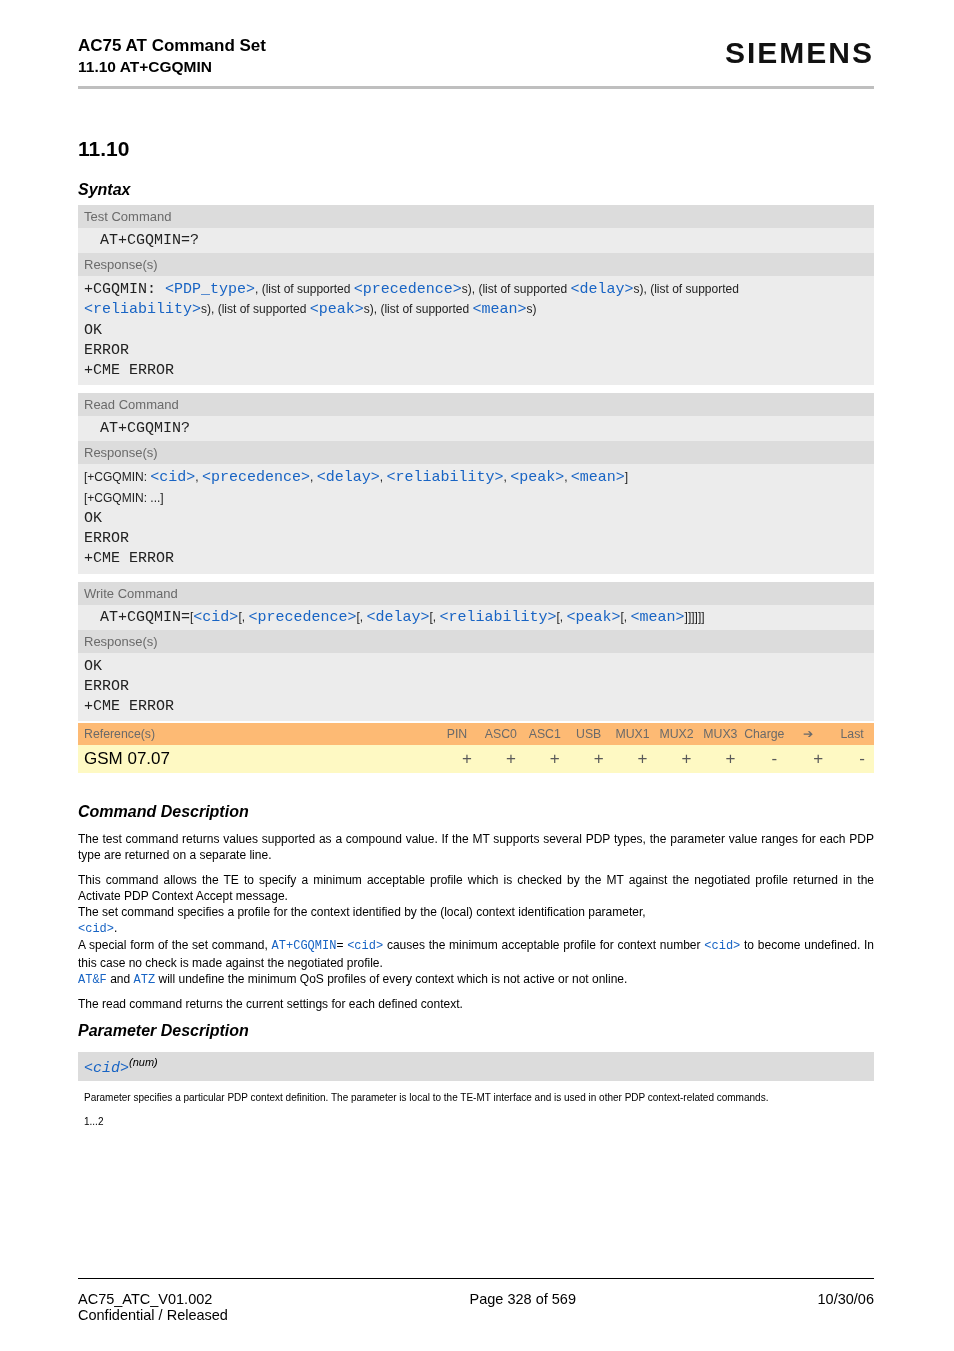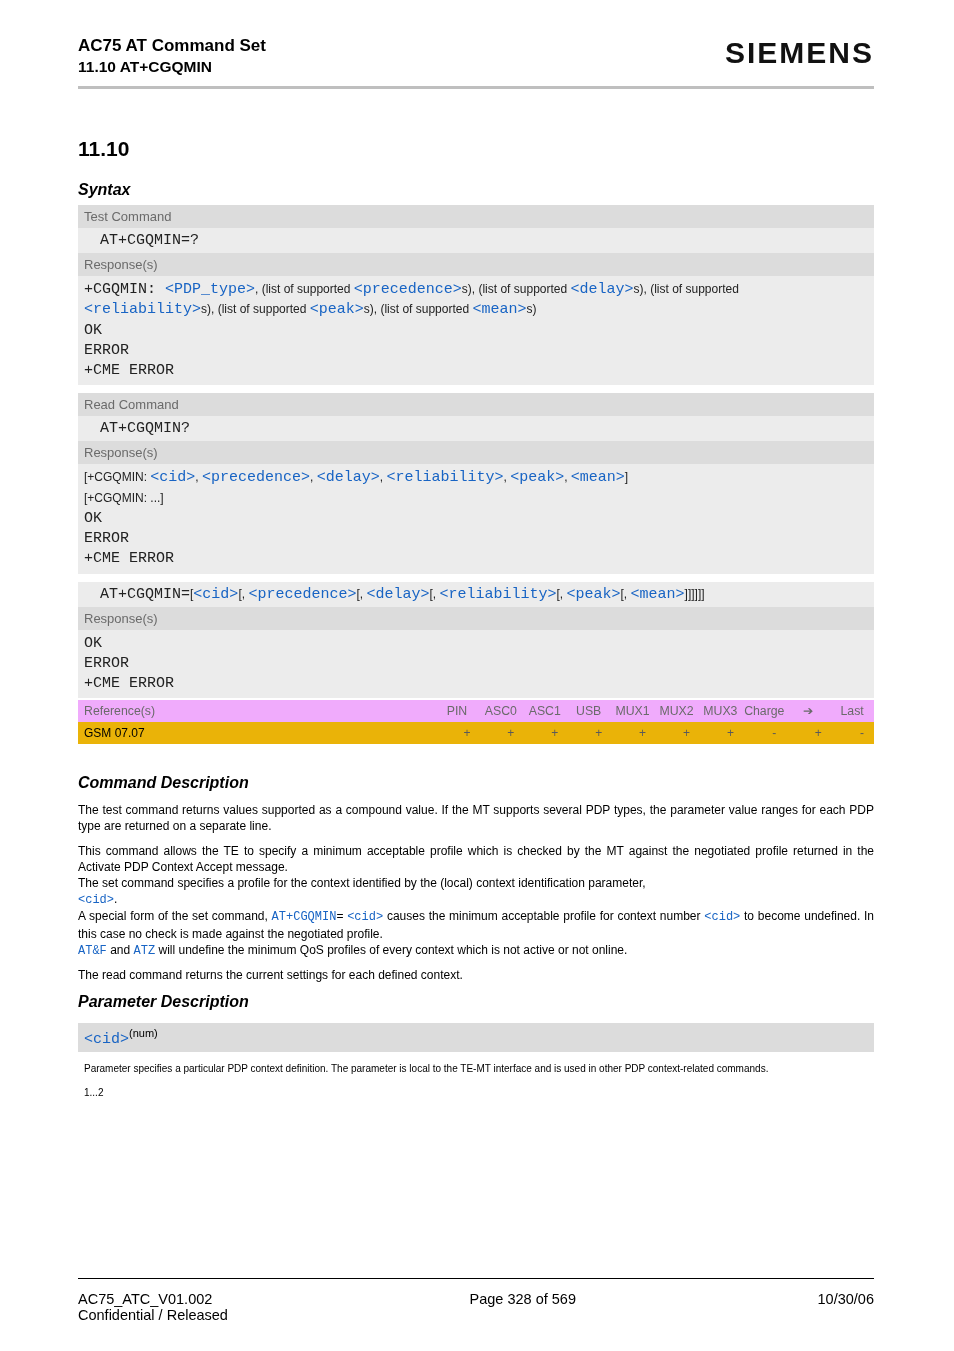--- a/index.html
+++ b/index.html
@@ -83,28 +83,28 @@
     line-height: 1.35;
   }
   .block-body .nonmono,
   .block-cmd .nonmono {
     font-family: Arial, Helvetica, sans-serif;
     font-size: 12px;
   }
   .param { color: #1864c4; text-align: center; }
   .ref-head-row {
     display: flex;
-    background: #f0abfc;
+    background: #fdba74;
     color: #6a6a6a;
     font-size: 12.3px;
   }
   .ref-body-row {
     display: flex;
-    background: #eab308;
-    font-size: 12px;
+    background: #fef9c3;
+    font-size: 17px;
     color: #5a5a5a;
     gap: 20px;
   }
   .ref-left-cell {
     flex: 0 0 345px;
     padding: 4px 6px;
   }
   .ref-col {
     flex: 1;
     text-align: center;
@@ -124,20 +124,21 @@
   .paramtag {
     font-family: "Courier New", monospace;
     color: #1864c4;
   }
   .param-box-hdr {
     background: #dcdcdc;
     padding: 4px 6px;
     font-family: "Courier New", monospace;
     font-size: 15px;
     margin-top: 6px;
+    font-style: italic;
   }
   .param-box-hdr .supnum {
     font-family: Arial, Helvetica, sans-serif;
     font-size: 11px;
     vertical-align: super;
   }
   .param-box-body {
     padding: 10px 6px;
     font-size: 10px;
     text-align: justify;
@@ -194,20 +195,21 @@
     <div class="block-body">
       <span class="nonmono">[+CGQMIN: </span><span class="param">&lt;cid&gt;</span><span class="nonmono">, </span><span class="param">&lt;precedence&gt;</span><span class="nonmono">, </span><span class="param">&lt;delay&gt;</span><span class="nonmono">, </span><span class="param">&lt;reliability&gt;</span><span class="nonmono">, </span><span class="param">&lt;peak&gt;</span><span class="nonmono">, </span><span class="param">&lt;mean&gt;</span><span class="nonmono">]</span><br>
       <span class="nonmono">[+CGQMIN: ...]</span><br>
       <span>OK</span><br>
       <span>ERROR</span><br>
       <span>+CME ERROR</span>
     </div>
   </div>
 
   <div class="block" style="margin-top:6px;">
+    <div class="block-label">Write Command</div>
     <div class="block-cmd">
       <span>AT+CGQMIN=</span><span class="nonmono">[</span><span class="param">&lt;cid&gt;</span><span class="nonmono">[, </span><span class="param">&lt;precedence&gt;</span><span class="nonmono">[, </span><span class="param">&lt;delay&gt;</span><span class="nonmono">[, </span><span class="param">&lt;reliability&gt;</span><span class="nonmono">[, </span><span class="param">&lt;peak&gt;</span><span class="nonmono">[, </span><span class="param">&lt;mean&gt;</span><span class="nonmono">]]]]]]</span>
     </div>
     <div class="block-label">Response(s)</div>
     <div class="block-body">
       <span>OK</span><br>
       <span>ERROR</span><br>
       <span>+CME ERROR</span>
     </div>
   </div>

